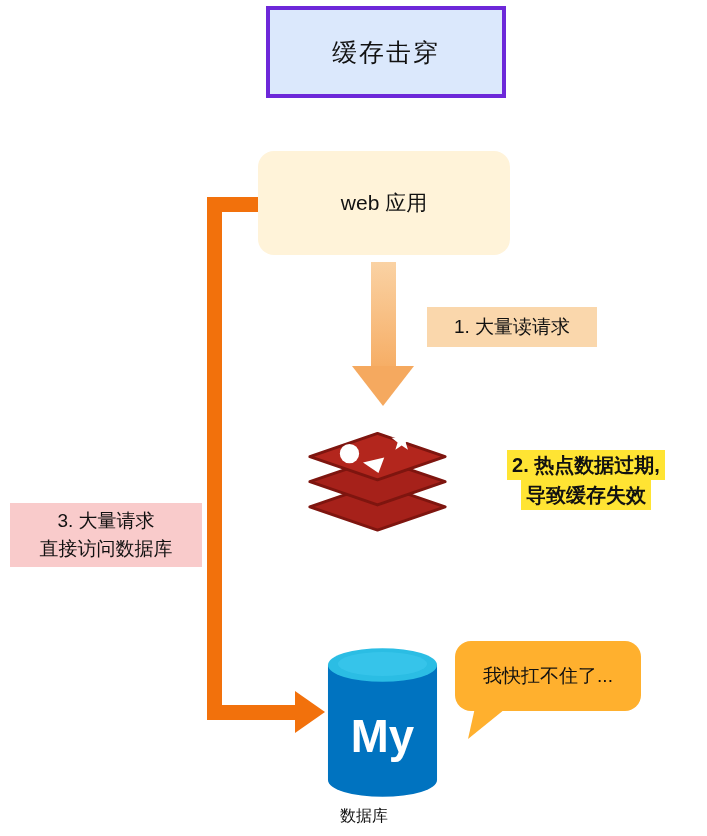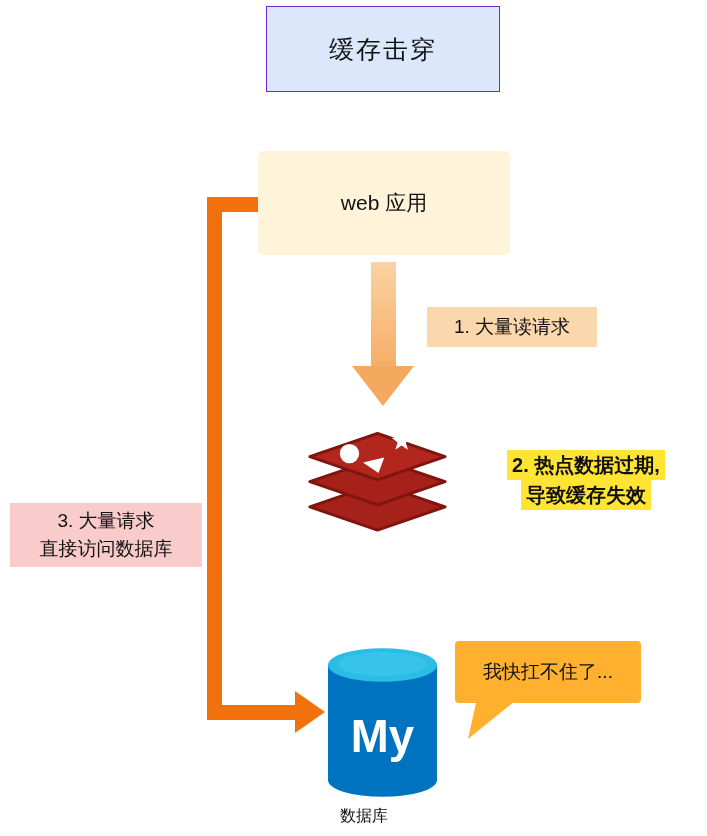--- a/index.html
+++ b/index.html
@@ -1,25 +1,25 @@
 <!DOCTYPE html>
 <html><head>
 <meta charset="utf-8">
 <style>
   html,body{margin:0;padding:0;background:#ffffff;}
   body{font-family:"Liberation Sans","DejaVu Sans",sans-serif;color:#111;}
   .canvas{position:relative;width:707px;height:836px;background:#fff;overflow:hidden;margin:0 auto;}
 
   
   .title-box{position:absolute;left:266px;top:6px;width:232px;height:84px;
-    background:#DBE8FC;border:1px solid #6d28d9;display:flex;align-items:center;justify-content:center;
+    background:#DBE8FC;border:4px solid #6d28d9;display:flex;align-items:center;justify-content:center;
     font-size:25px;letter-spacing:2px;}
 
   
-  .webapp-box{position:absolute;left:258px;top:151px;width:252px;height:104px;border-radius:5px;
+  .webapp-box{position:absolute;left:258px;top:151px;width:252px;height:104px;border-radius:16px;
     background:#FFF3D9;display:flex;align-items:center;justify-content:center;font-size:21px;}
 
   
   .down-arrow-shaft{position:absolute;left:371px;top:262px;width:25px;height:104px;
     background:linear-gradient(#FAD2A4,#F6AE66);}
   .down-arrow-head{position:absolute;left:352px;top:366px;width:0;height:0;
     border-left:31px solid transparent;border-right:31px solid transparent;border-top:40px solid #F5A95F;}
 
   .step1-label{position:absolute;left:427px;top:307px;width:170px;height:40px;background:#FAD7AC;
     display:flex;align-items:center;justify-content:center;font-size:19px;border-radius:0;}
@@ -41,21 +41,21 @@
     border-top:21px solid transparent;border-bottom:21px solid transparent;border-left:30px solid #F2710C;}
 
   .step3-label{position:absolute;left:10px;top:503px;width:192px;height:64px;background:#F9CBCB;border-radius:0;
     display:flex;flex-direction:column;align-items:center;justify-content:center;font-size:19px;line-height:28px;}
 
   
   .mysql-icon{position:absolute;left:325px;top:645px;}
   .db-label{position:absolute;left:314px;top:806px;width:100px;text-align:center;font-size:16px;}
 
   
-  .speech-bubble{position:absolute;left:455px;top:641px;width:186px;height:62px;background:#FFB02E;border-radius:4px;
+  .speech-bubble{position:absolute;left:455px;top:641px;width:186px;height:70px;background:#FFB02E;border-radius:16px;
     display:flex;align-items:center;justify-content:center;font-size:19px;text-align:right;}
   .speech-tail{position:absolute;left:468px;top:697px;width:52px;height:42px;background:#FFB02E;
     clip-path:polygon(0% 100%, 18% 0%, 100% 0%);}
 </style>
 </head>
 <body>
 
 <div class="canvas">
 
   <div class="title-box">

